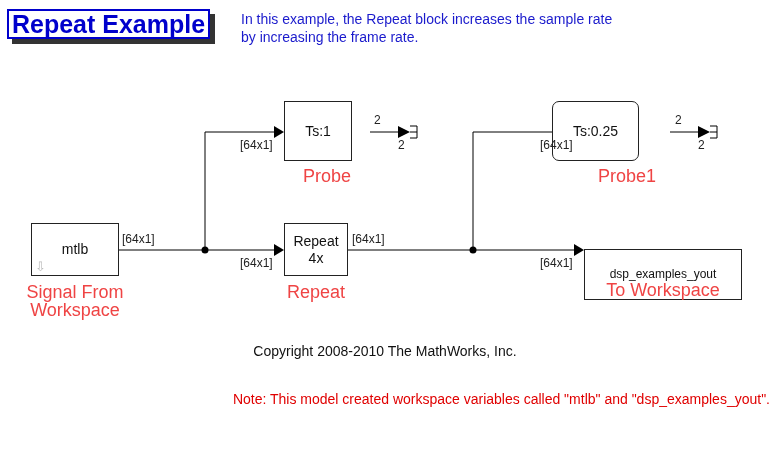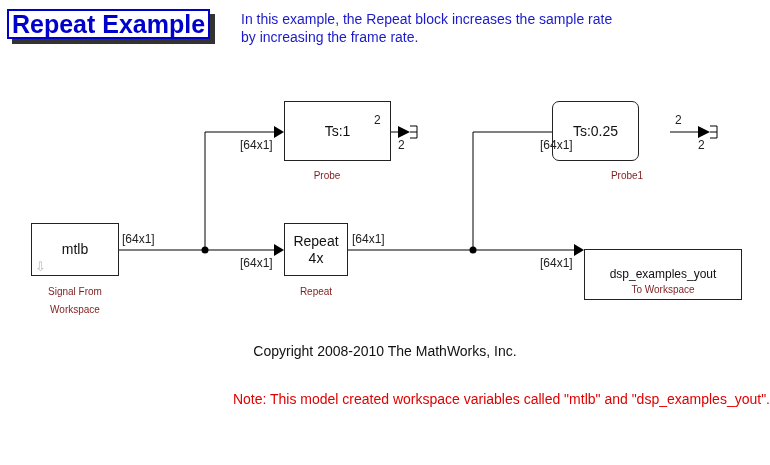--- a/index.html
+++ b/index.html
@@ -12,21 +12,21 @@
     color:#0000cc; font-weight:bold; font-size:25px;
     display:flex; align-items:center; justify-content:center;
     box-sizing:border-box;
   }
   .desc { left:241px; top:10px; color:#1a1acc; font-size:14px; line-height:18px; white-space:pre; }
   .block {
     position:absolute; border:1px solid #222; background:#fff; box-sizing:border-box;
     display:flex; align-items:center; justify-content:center; text-align:center;
     font-size:14px; color:#111; line-height:17px;
   }
-  .blabel { position:absolute; font-size:10px; color:#7f1d1d; text-align:center; line-height:18px; white-space:pre; }
+  .blabel { position:absolute; font-size:18px; color:#ef4444; text-align:center; line-height:18px; white-space:pre; }
   .sig { position:absolute; font-size:12px; color:#222; white-space:nowrap; }
   .copyright { left:0; width:770px; top:343px; text-align:center; font-size:14px; color:#111; }
   .note { left:0; width:770px; top:391px; text-align:right; font-size:14px; color:#e00000; padding-left:55px; box-sizing:border-box; }
   svg.wires { position:absolute; left:0; top:0; }
 </style>
 </head>
 <body>
 
 <div class="abs title-box">Repeat Example</div>
 <div class="abs desc">In this example, the Repeat block increases the sample rate
@@ -69,21 +69,21 @@
   <span>mtlb</span>
   <span class="abs" style="left:3px;bottom:2px;color:#bbb;font-size:13px;line-height:13px;">⇩</span>
 </div>
 <div class="blabel" style="left:15px;top:283px;width:120px;">Signal From
 Workspace</div>
 
 <div class="block" style="left:284px;top:223px;width:64px;height:53px;white-space:pre;">Repeat
 4x</div>
 <div class="blabel" style="left:276px;top:283px;width:80px;">Repeat</div>
 
-<div class="block" style="left:284px;top:101px;width:107px;height:60px;">Ts:1</div>
+<div class="block" style="left:284px;top:101px;width:68px;height:60px;">Ts:1</div>
 <div class="blabel" style="left:287px;top:167px;width:80px;">Probe</div>
 
 <div class="block" style="left:552px;top:101px;width:87px;height:60px;border-radius:7px;">Ts:0.25</div>
 <div class="blabel" style="left:587px;top:167px;width:80px;">Probe1</div>
 
 <div class="block" style="left:584px;top:225px;width:158px;height:51px;font-size:12px;margin-top:24px;">dsp_examples_yout</div>
 <div class="blabel" style="left:583px;top:281px;width:160px;">To Workspace</div>
 
 <div class="sig" style="left:122px;top:232px;">[64x1]</div>
 <div class="sig" style="left:240px;top:256px;">[64x1]</div>

